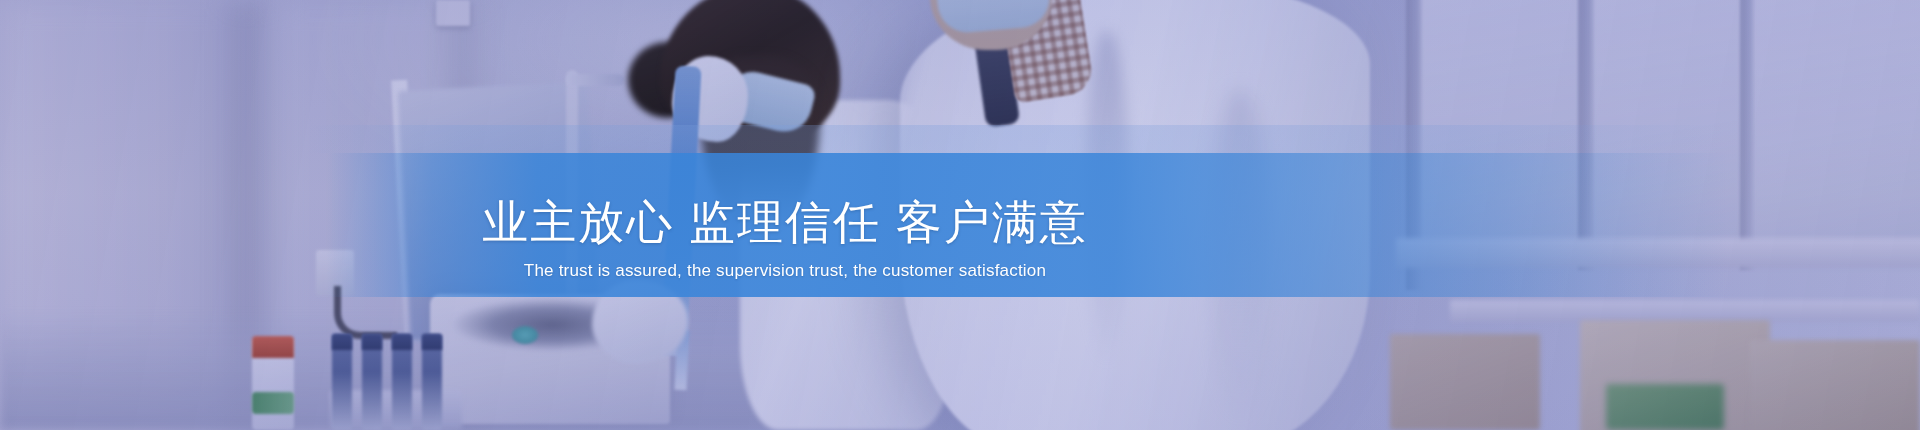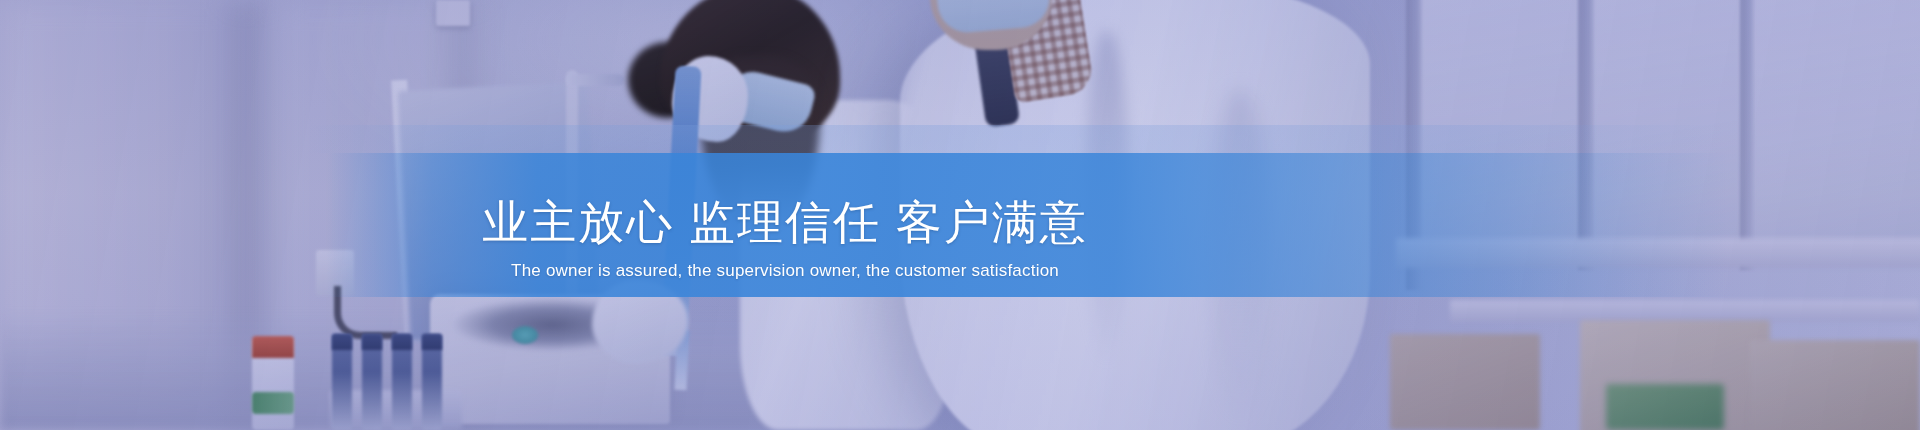--- a/index.html
+++ b/index.html
@@ -588,16 +588,16 @@
 
     <div class="tint"></div>
     <div class="tint-cool"></div>
   </div>
 
   <div class="band-top"></div>
   <div class="band"></div>
 
   <div class="message">
     <div class="headline">业主放心 监理信任 客户满意</div>
-    <div class="subtitle">The owner is assured, the supervision owner, the customer satisfaction</div>
+    <div class="subtitle">The trust is assured, the supervision trust, the customer satisfaction</div>
   </div>
 
 </div>
 
 </body></html>

